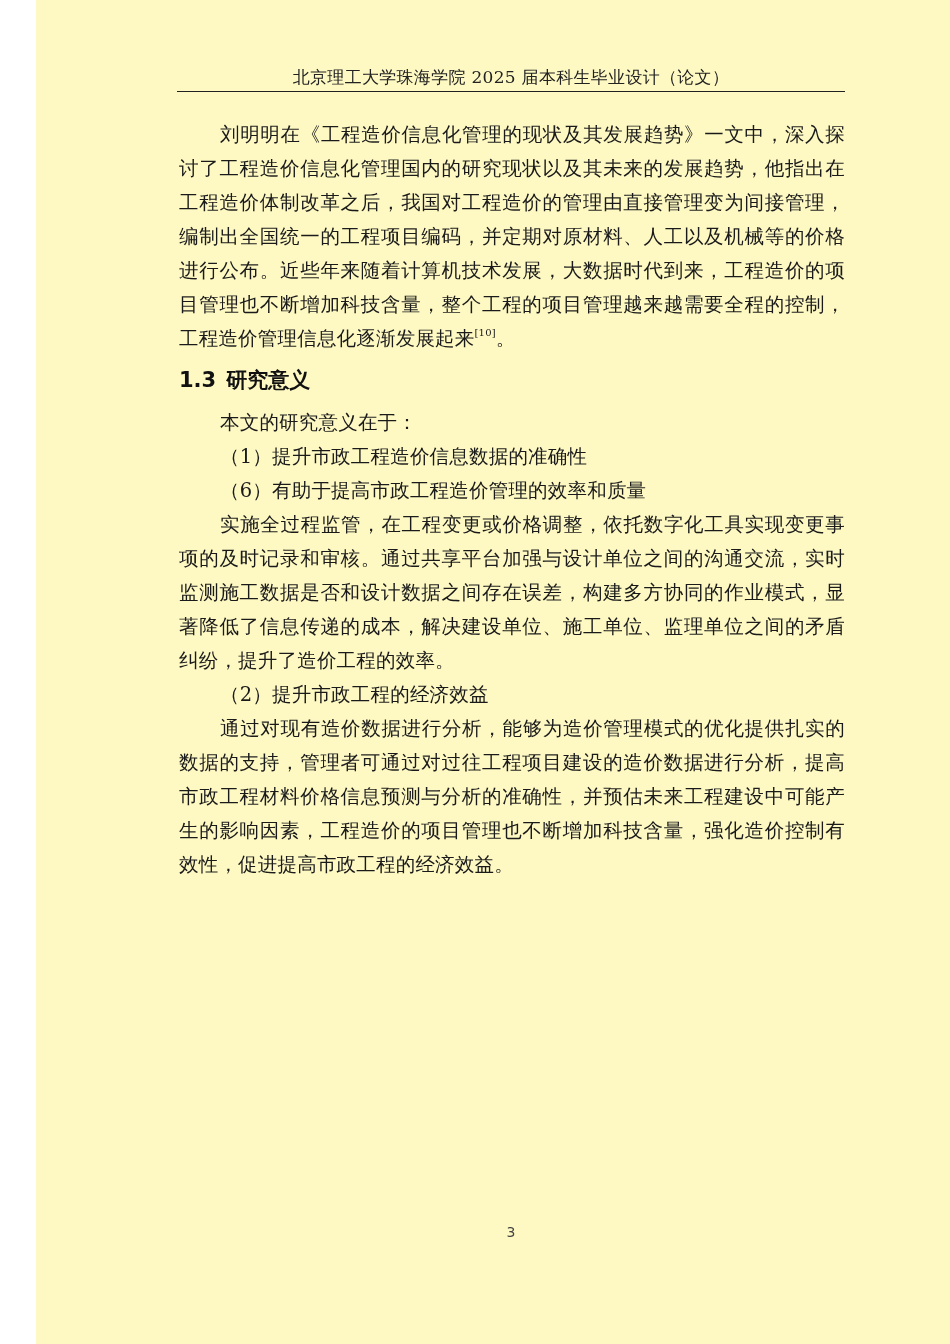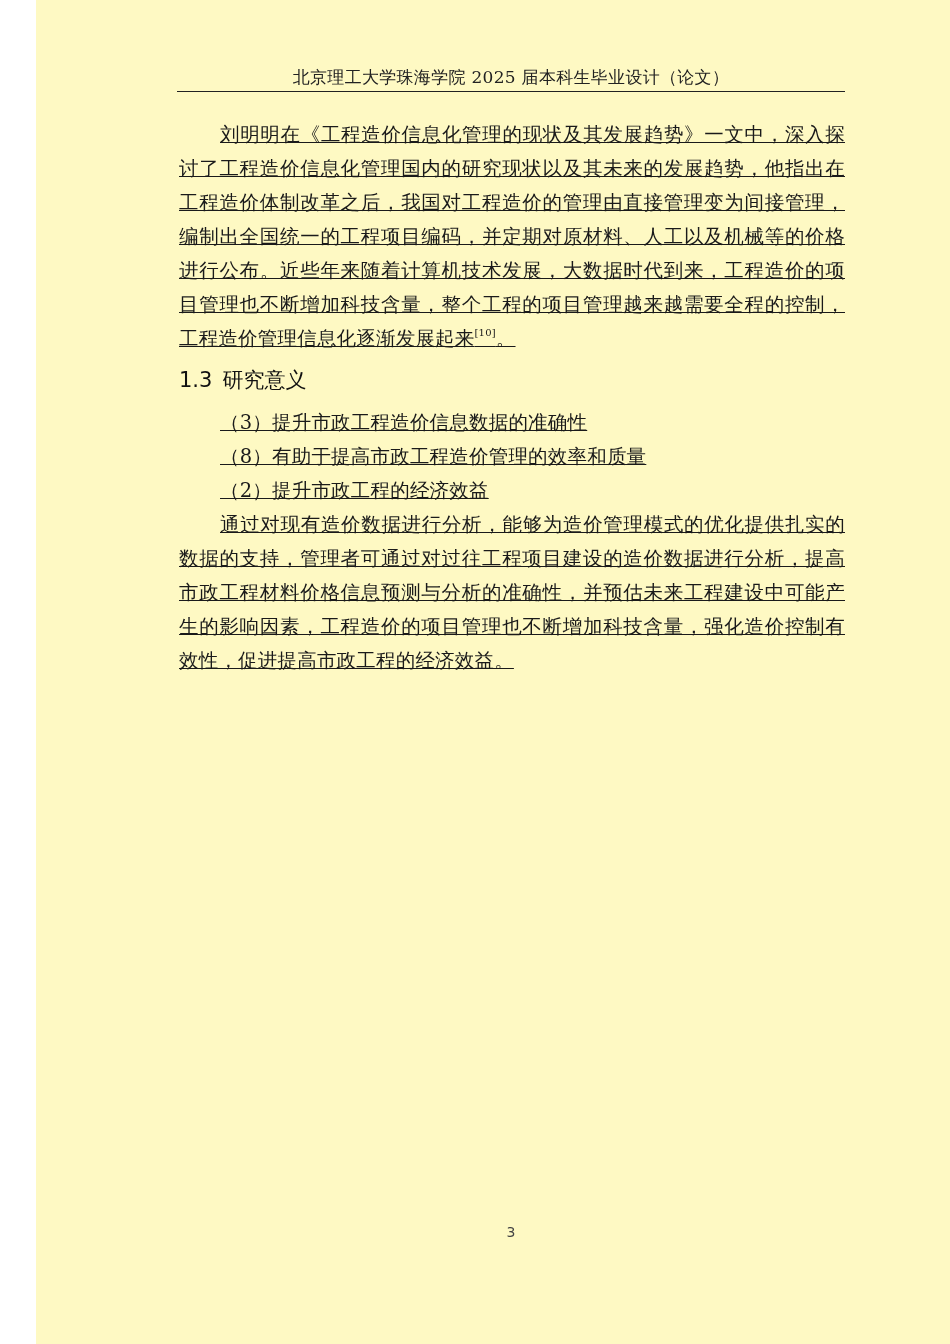--- a/index.html
+++ b/index.html
@@ -5,47 +5,49 @@
   html, body { margin: 0; padding: 0; background: #ffffff; }
   body { width: 950px; height: 1344px; position: relative; overflow: hidden;
          font-family: "DejaVu Serif", "Liberation Serif", serif; color: #1a1a1a; }
   .page { position: absolute; left: 0; top: 0; width: 950px; height: 1344px; background: #fef9c3; margin-left: 36px; }
   .header { position: absolute; left: 141px; top: 66px; width: 668px; text-align: center;
             font-size: 17px; line-height: 22px; color: #222; letter-spacing: 0.3px; }
   .header-rule { position: absolute; left: 141px; top: 91px; width: 668px; height: 0;
                  border-top: 1.3px solid #222; }
   .body { position: absolute; left: 143px; top: 118px; width: 666px; }
   .p { margin: 0; font-size: 19.5px; line-height: 34px; text-align: justify;
-       text-align-last: left; letter-spacing: 0.2px; text-decoration: underline; }
+       text-align-last: left; letter-spacing: 0.2px; }
   .indent { text-indent: 41px; }
   .sup { font-size: 10px; vertical-align: 9px; line-height: 0; }
   .h2 { margin: 6px 0 8px 0; font-family: "DejaVu Sans", "Liberation Sans", sans-serif;
-        font-weight: normal; font-size: 21px; line-height: 36px; color: #111; }
+        font-weight: bold; font-size: 21px; line-height: 36px; color: #111; }
   .h2 .num { margin-right: 10px; }
   .footer { position: absolute; left: 0; top: 1224px; width: 950px; text-align: center;
             font-family: "DejaVu Sans", "Liberation Sans", sans-serif; font-size: 14px; color: #444; }
 </style>
 </head>
 <body>
 
 <div class="page">
 
   <div class="header">北京理工大学珠海学院 2025 届本科生毕业设计（论文）</div>
   <div class="header-rule"></div>
 
   <div class="body">
 
     <p class="p indent"><span>刘明明在《工程造价信息化管理的现状及其发展趋势》一文中，深入探讨了工程造价信息化管理国内的研究现状以及其未来的发展趋势，他指出在工程造价体制改革之后，我国对工程造价的管理由直接管理变为间接管理，编制出全国统一的工程项目编码，并定期对原材料、人工以及机械等的价格进行公布。近些年来随着计算机技术发展，大数据时代到来，工程造价的项目管理也不断增加科技含量，整个工程的项目管理越来越需要全程的控制，工程造价管理信息化逐渐发展起来</span><span class="sup">[10]</span><span>。</span></p>
 
     <h2 class="h2"><span class="num">1.3</span><span>研究意义</span></h2>
 
+    <p class="p indent">本文的研究意义在于：</p>
 
-    <p class="p indent">（3）提升市政工程造价信息数据的准确性</p>
+    <p class="p indent">（1）提升市政工程造价信息数据的准确性</p>
 
-    <p class="p indent">（8）有助于提高市政工程造价管理的效率和质量</p>
+    <p class="p indent">（6）有助于提高市政工程造价管理的效率和质量</p>
+    <p class="p indent">实施全过程监管，在工程变更或价格调整，依托数字化工具实现变更事项的及时记录和审核。通过共享平台加强与设计单位之间的沟通交流，实时监测施工数据是否和设计数据之间存在误差，构建多方协同的作业模式，显著降低了信息传递的成本，解决建设单位、施工单位、监理单位之间的矛盾纠纷，提升了造价工程的效率。</p>
 
     <p class="p indent">（2）提升市政工程的经济效益</p>
     <p class="p indent">通过对现有造价数据进行分析，能够为造价管理模式的优化提供扎实的数据的支持，管理者可通过对过往工程项目建设的造价数据进行分析，提高市政工程材料价格信息预测与分析的准确性，并预估未来工程建设中可能产生的影响因素，工程造价的项目管理也不断增加科技含量，强化造价控制有效性，促进提高市政工程的经济效益。</p>
 
   </div>
 
   <div class="footer">3</div>
 </div>
 
 </body></html>

